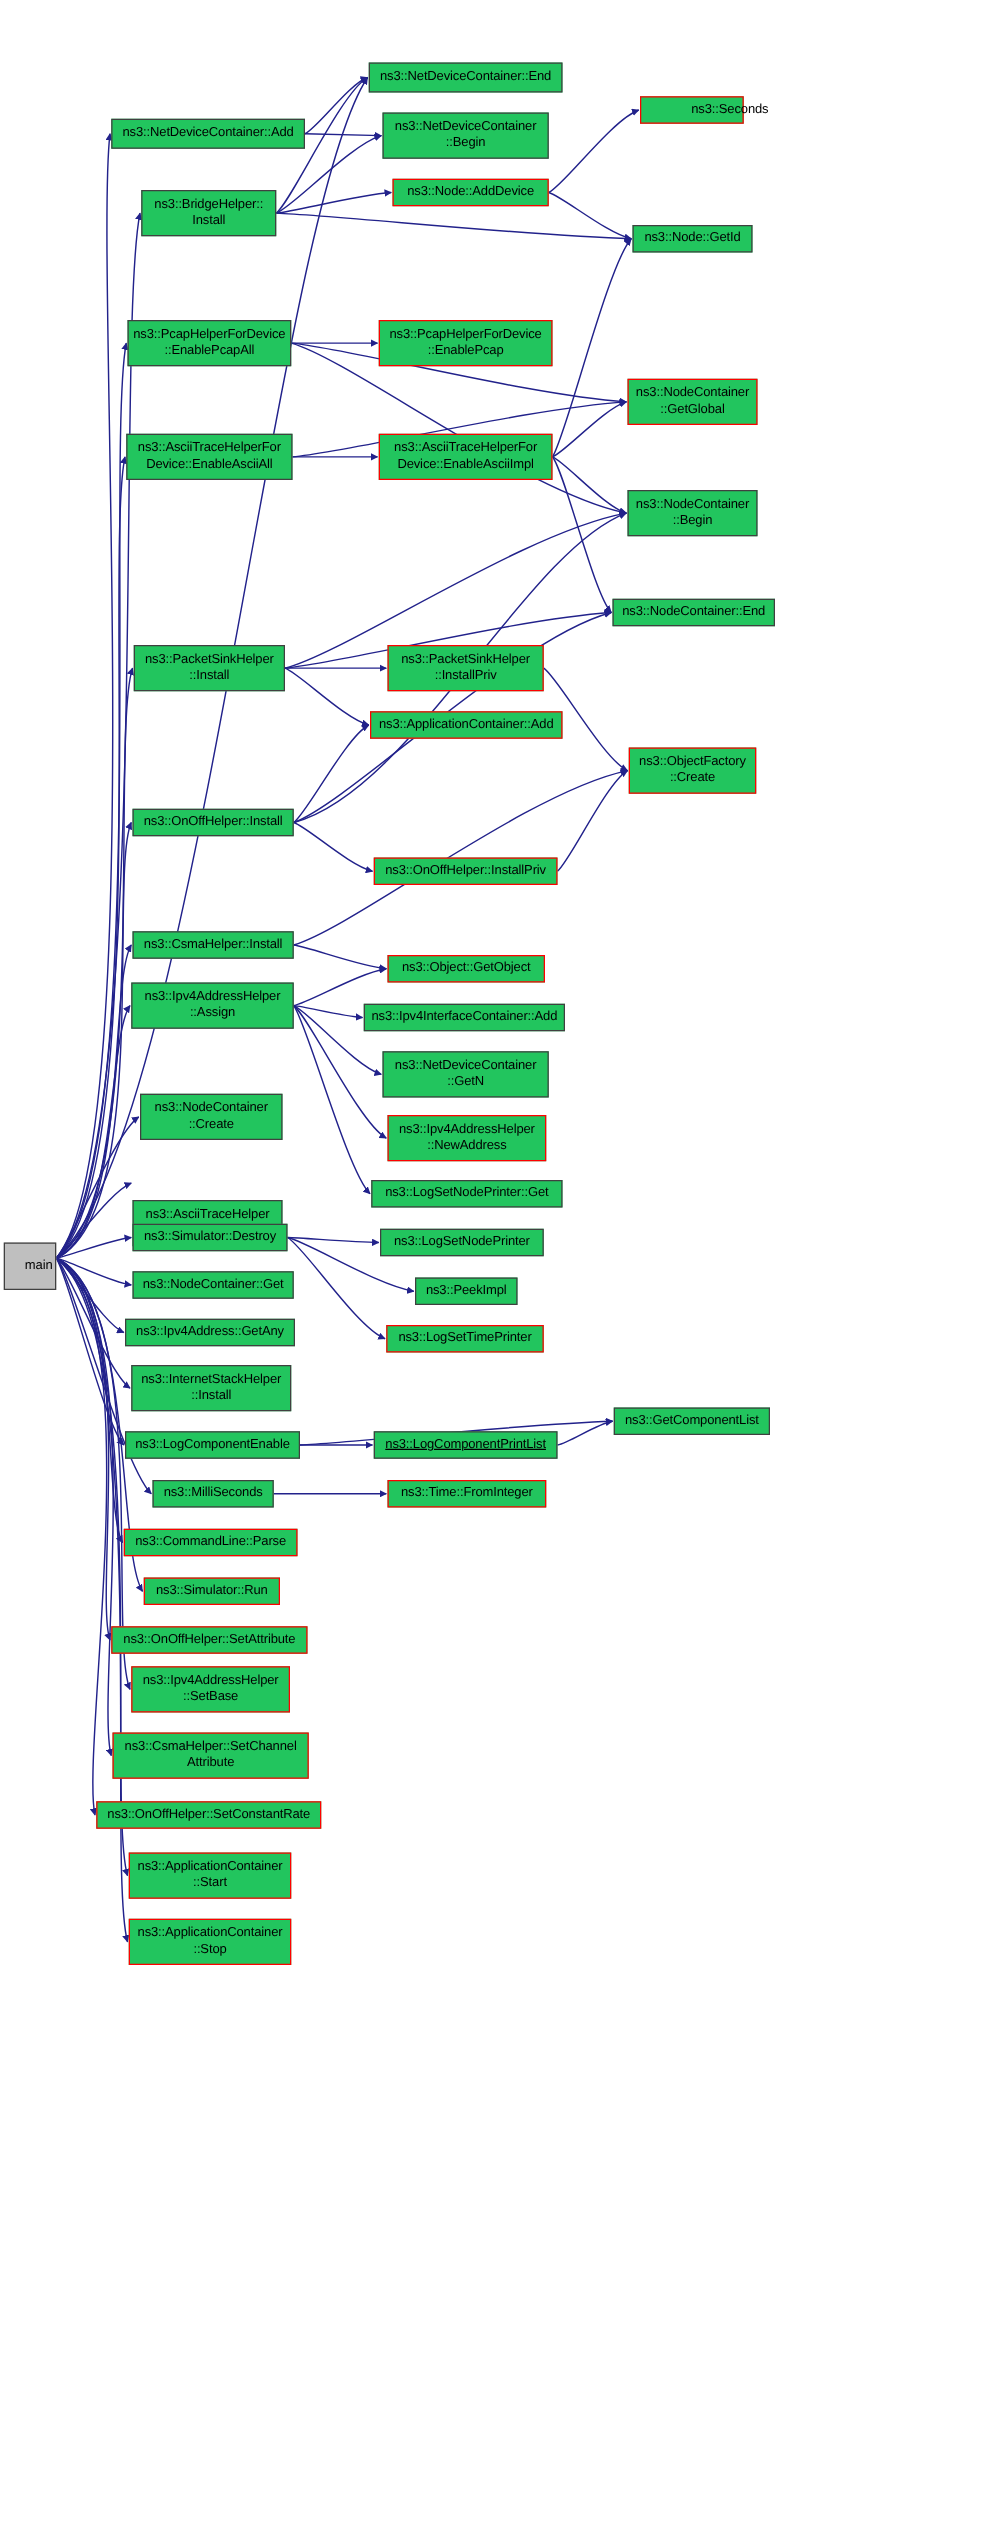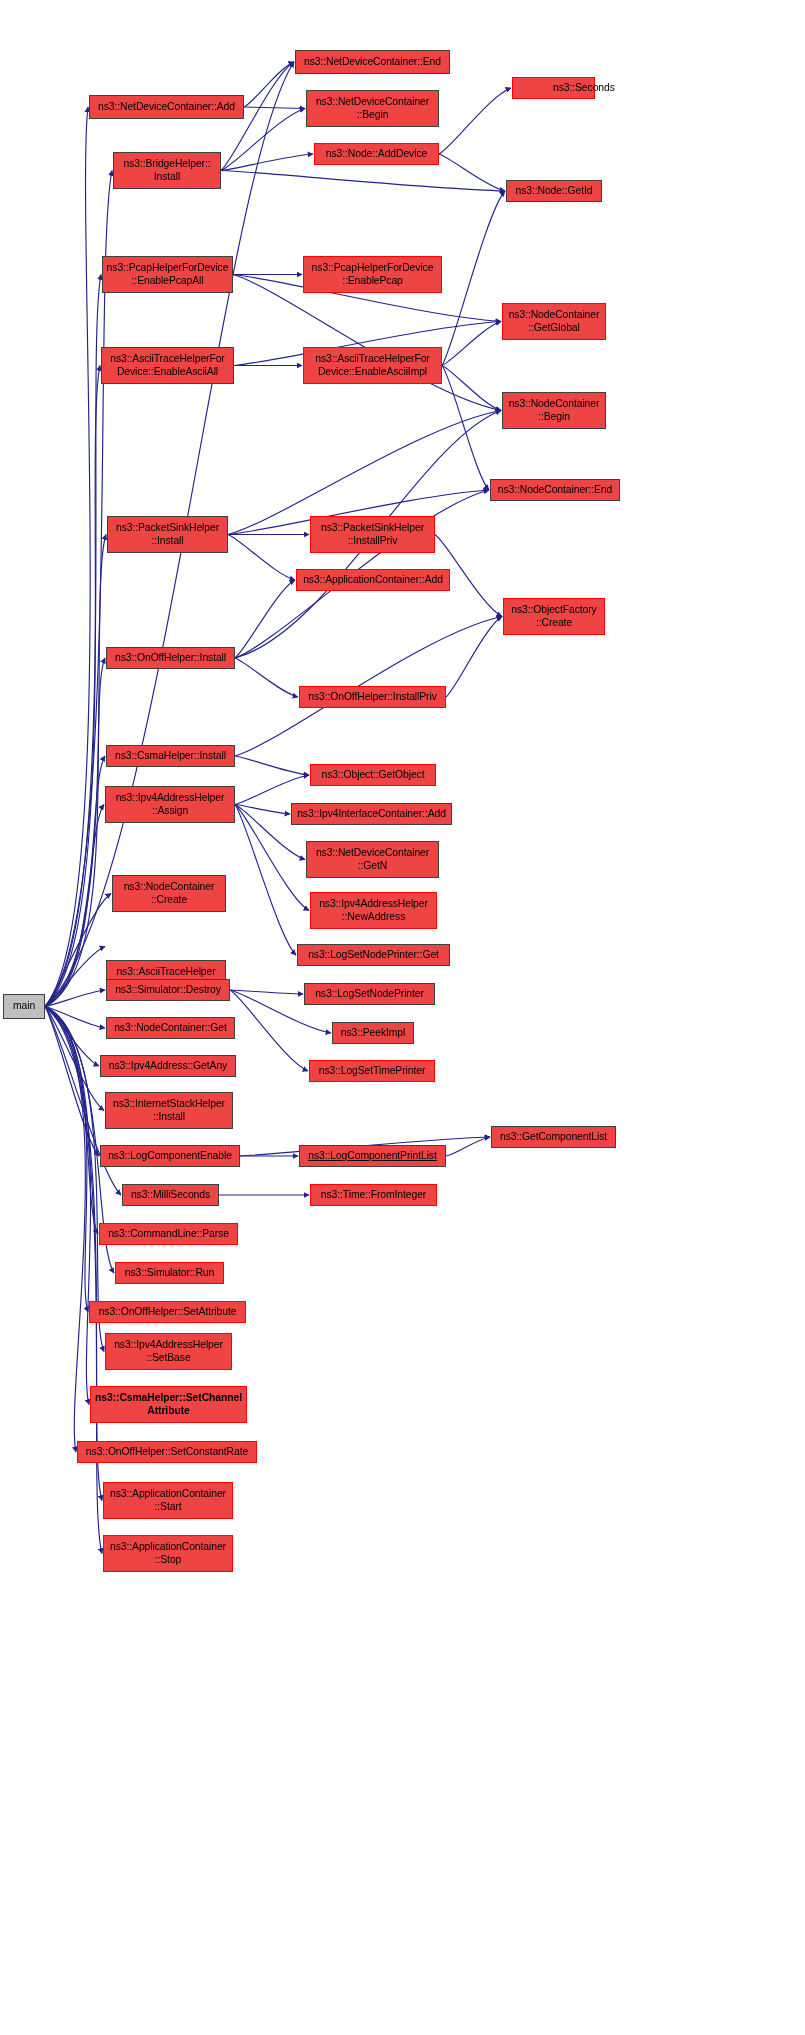--- a/index.html
+++ b/index.html
@@ -26,21 +26,21 @@
   .node {
     position: absolute;
     box-sizing: border-box;
     display: flex;
     align-items: center;
     justify-content: center;
     text-align: center;
     font-size: 10.4px;
     line-height: 12.2px;
     color: #000000;
-    background: #ef4444;
+    background: #22c55e;
     border: 1px solid #ff0000;
     white-space: pre-line;
     letter-spacing: -0.1px;
     cursor: pointer;
   }
   .node.black {
     border: 1px solid #404040;
   }
   .node.root {
     background: #bfbfbf;
@@ -125,21 +125,21 @@
         <path d="M 230 990 C 243.14 990.4, 281.1 993.52, 303 994"></path>
         <path d="M 230 990 C 248.18 994.3, 300.7 1027.84, 331 1033"></path>
         <path d="M 230 990 C 244.04 998.1, 284.6 1061.28, 308 1071"></path>
         <path d="M 240 1156 L 298 1156"></path>
         <path d="M 240 1156 C 285 1154.1, 415 1139.28, 490 1137"></path>
         <path d="M 446 1156 C 456 1154.1, 476.8 1139.28, 490 1137"></path>
         <path d="M 219 1195 L 309 1195"></path>
       </g>
   </svg>
   <div id="node-layer">
-      <div class="node root" style="left: 3px; top: 994px; width: 42px; height: 25px;"><span class="label">main</span></div>
+      <div class="node root" style="left: 3px; top: 994px; width: 42px; height: 38px; text-align: right;"><span class="label">main</span></div>
       <div class="node black" style="left: 89px; top: 95px; width: 155px; height: 24px;"><span class="label">ns3::NetDeviceContainer::Add</span></div>
       <div class="node black" style="left: 113px; top: 152px; width: 108px; height: 37px;"><span class="label">ns3::BridgeHelper::
 Install</span></div>
       <div class="node black" style="left: 295px; top: 50px; width: 155px; height: 24px;"><span class="label">ns3::NetDeviceContainer::End</span></div>
       <div class="node black" style="left: 306px; top: 90px; width: 133px; height: 37px;"><span class="label">ns3::NetDeviceContainer
 ::Begin</span></div>
       <div class="node red" style="left: 314px; top: 143px; width: 125px; height: 22px;"><span class="label">ns3::Node::AddDevice</span></div>
       <div class="node red" style="left: 512px; top: 77px; width: 83px; height: 22px; padding-left: 40px;"><span class="label">ns3::Seconds</span></div>
       <div class="node black" style="left: 506px; top: 180px; width: 96px; height: 22px;"><span class="label">ns3::Node::GetId</span></div>
       <div class="node black" style="left: 102px; top: 256px; width: 131px; height: 37px;"><span class="label">ns3::PcapHelperForDevice
@@ -189,21 +189,21 @@
       <div class="node black" style="left: 100px; top: 1145px; width: 140px; height: 22px;"><span class="label">ns3::LogComponentEnable</span></div>
       <div class="node black" style="left: 299px; top: 1145px; width: 147px; height: 22px; text-decoration: underline;"><span class="label">ns3::LogComponentPrintList</span></div>
       <div class="node black" style="left: 491px; top: 1126px; width: 125px; height: 22px;"><span class="label">ns3::GetComponentList</span></div>
       <div class="node black" style="left: 122px; top: 1184px; width: 97px; height: 22px;"><span class="label">ns3::MilliSeconds</span></div>
       <div class="node red" style="left: 310px; top: 1184px; width: 127px; height: 22px;"><span class="label">ns3::Time::FromInteger</span></div>
       <div class="node red" style="left: 99px; top: 1223px; width: 139px; height: 22px;"><span class="label">ns3::CommandLine::Parse</span></div>
       <div class="node red" style="left: 115px; top: 1262px; width: 109px; height: 22px;"><span class="label">ns3::Simulator::Run</span></div>
       <div class="node red" style="left: 89px; top: 1301px; width: 157px; height: 22px;"><span class="label">ns3::OnOffHelper::SetAttribute</span></div>
       <div class="node red" style="left: 105px; top: 1333px; width: 127px; height: 37px;"><span class="label">ns3::Ipv4AddressHelper
 ::SetBase</span></div>
-      <div class="node red" style="left: 90px; top: 1386px; width: 157px; height: 37px; font-weight: bold;"><span class="label">ns3::CsmaHelper::SetChannel
+      <div class="node red" style="left: 90px; top: 1386px; width: 157px; height: 37px;"><span class="label">ns3::CsmaHelper::SetChannel
 Attribute</span></div>
       <div class="node red" style="left: 77px; top: 1441px; width: 180px; height: 22px;"><span class="label">ns3::OnOffHelper::SetConstantRate</span></div>
       <div class="node red" style="left: 103px; top: 1482px; width: 130px; height: 37px;"><span class="label">ns3::ApplicationContainer
 ::Start</span></div>
       <div class="node red" style="left: 103px; top: 1535px; width: 130px; height: 37px;"><span class="label">ns3::ApplicationContainer
 ::Stop</span></div>
     </div>
 </div>
 
 </body></html>

